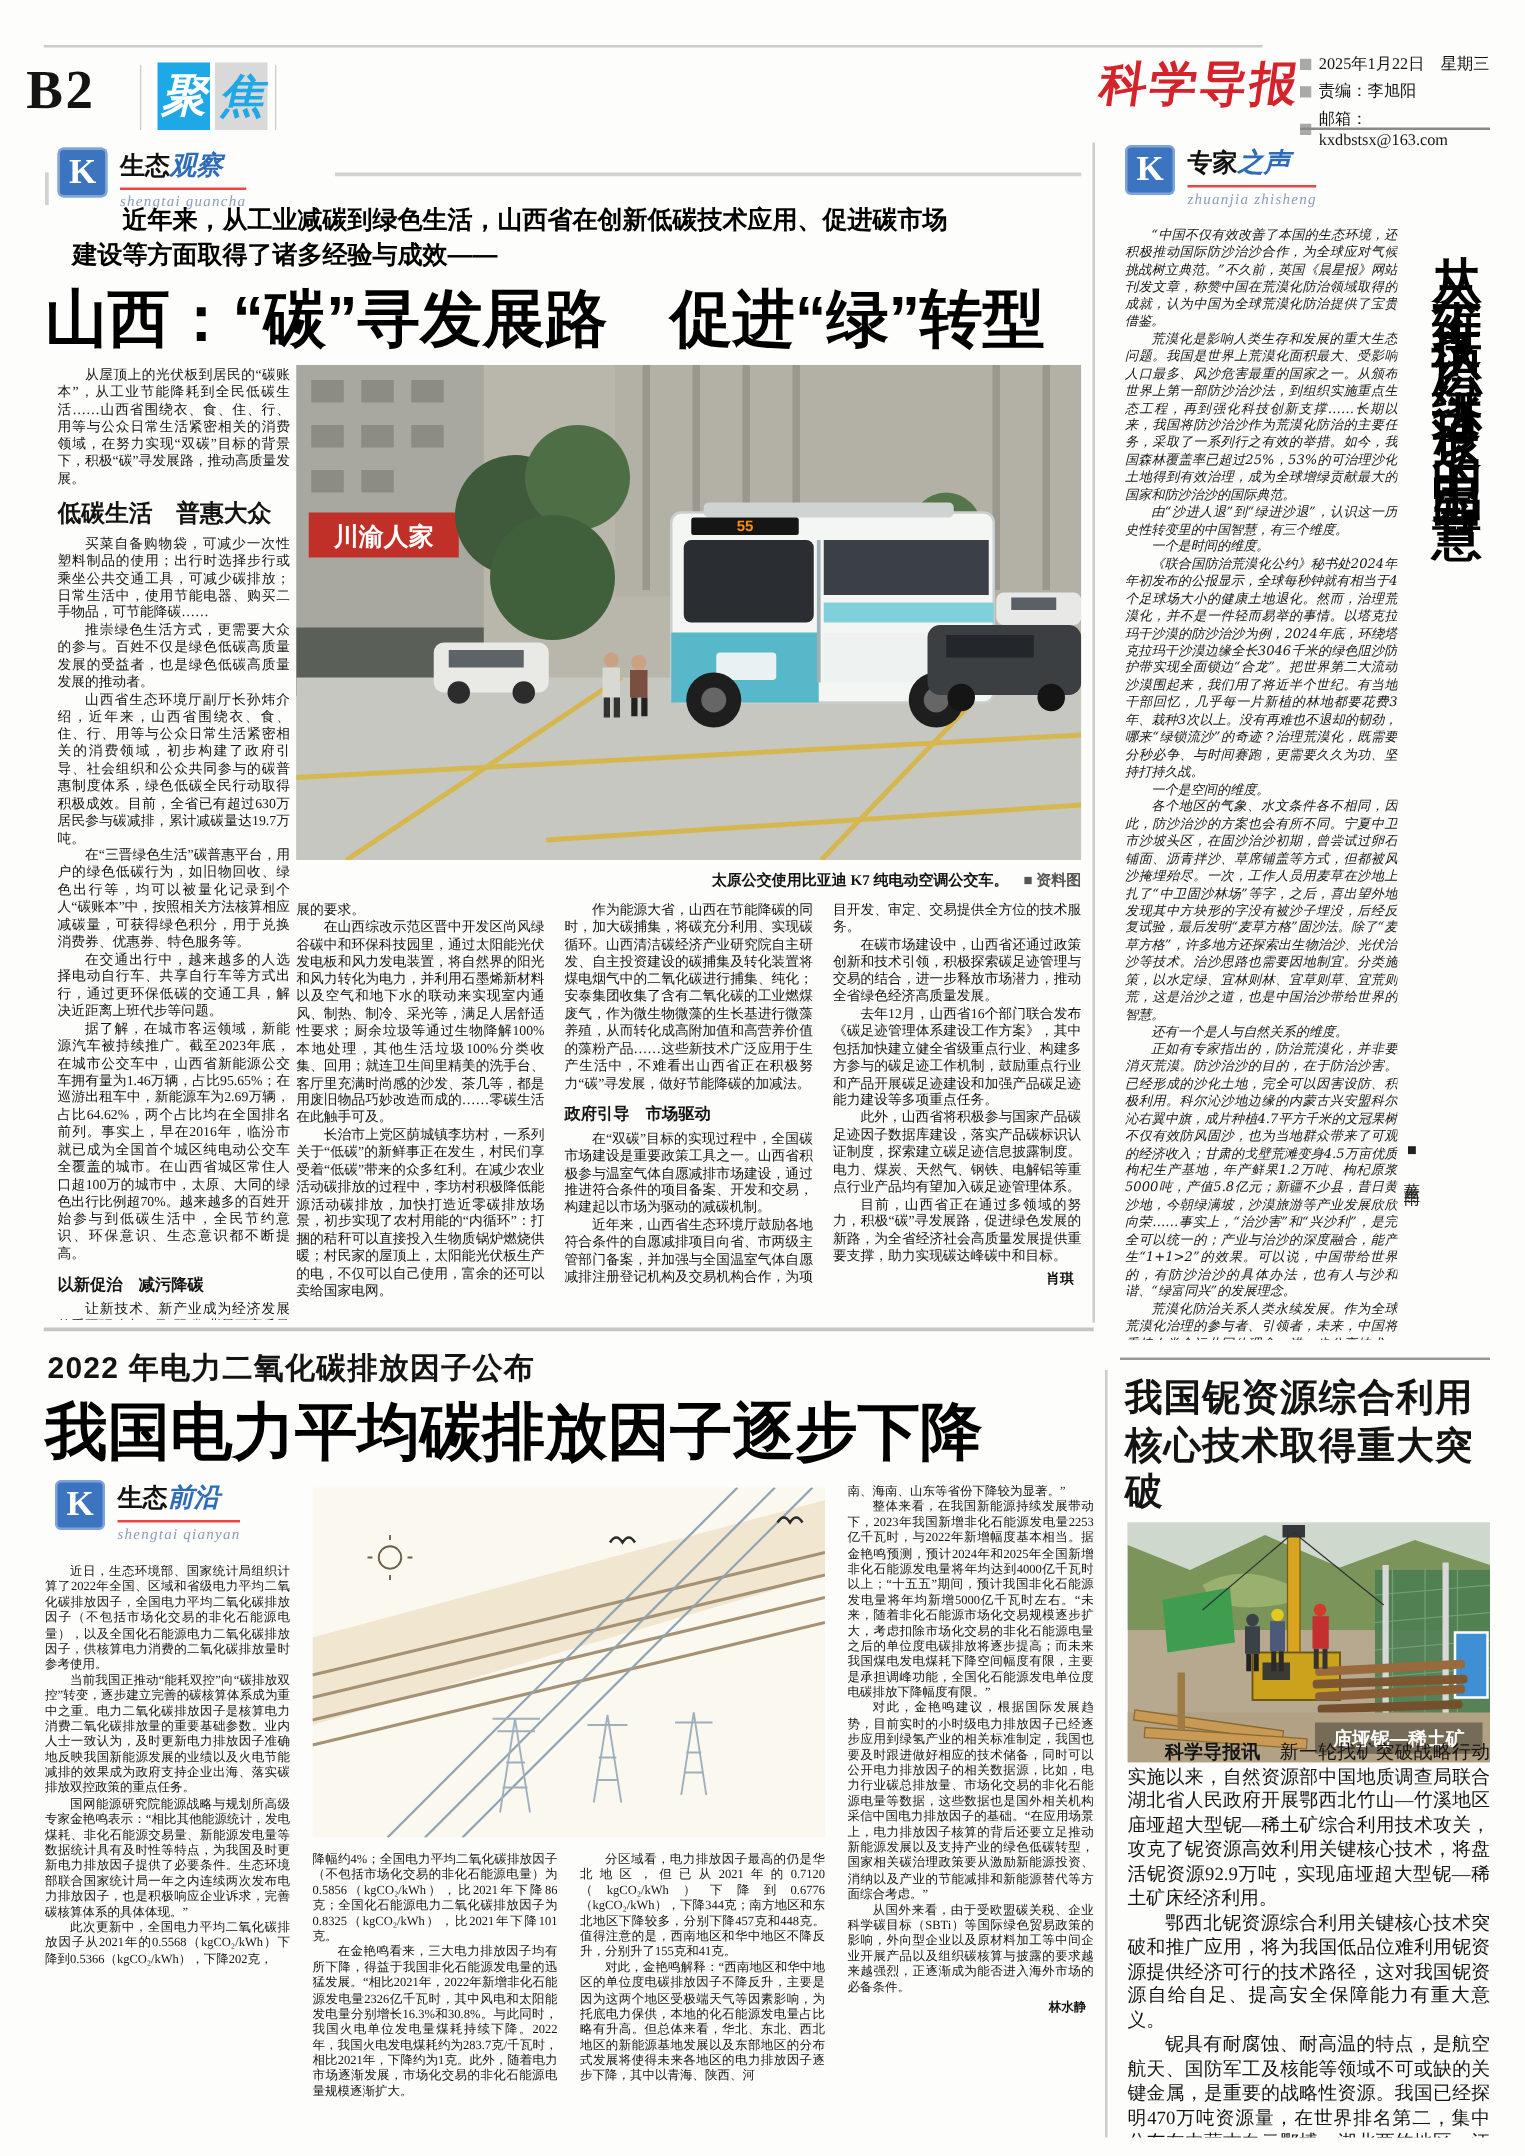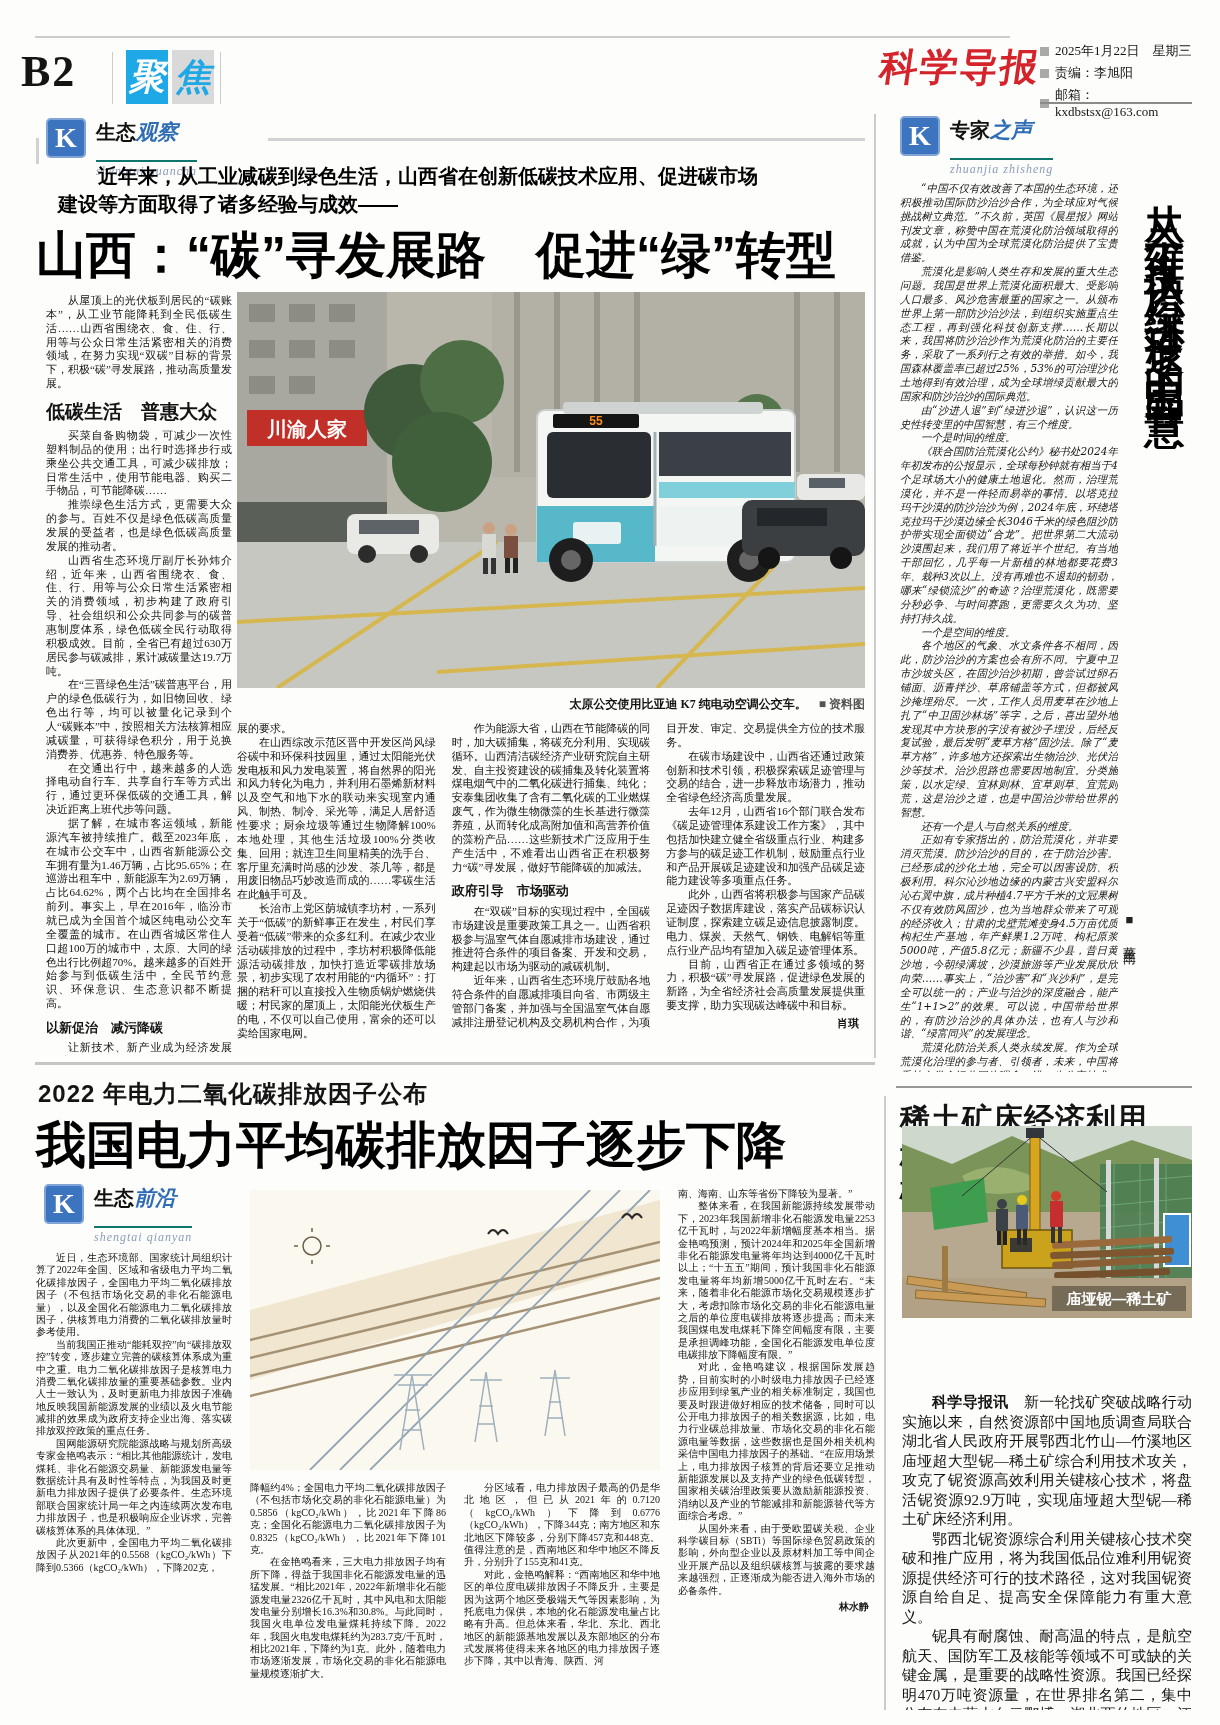--- a/index.html
+++ b/index.html
@@ -15,21 +15,21 @@
   .masthead{color:#d5232b;font-size:38px;font-weight:bold;transform:skewX(-8deg);letter-spacing:2px;
             font-family:"DejaVu Serif","Liberation Serif",serif;}
   .inforow{display:flex;align-items:center;margin-bottom:4px;font-size:13px;}
   .sq{display:inline-block;width:9px;height:9px;background:#a9a9a9;margin-right:6px;flex:0 0 auto;}
   
   .badge{display:flex;align-items:flex-start;}
   .kicon{width:40px;height:40px;border-radius:5px;background:#3c74c0;color:#fff;text-align:center;
          line-height:40px;font-size:28px;font-weight:bold;font-family:"Liberation Serif",serif;
          box-shadow:inset 0 0 0 2px rgba(255,255,255,.35);}
   .btitle{margin-left:10px;}
-  .btrow{border-bottom:2px solid #0f766e;padding-bottom:14px;white-space:nowrap;}
+  .btrow{border-bottom:2px solid #ef4444;padding-bottom:4px;white-space:nowrap;}
   .bt-black{font-family:"Liberation Sans",sans-serif;font-weight:bold;font-size:20px;color:#111;}
   .bt-blue{font-family:"DejaVu Serif",serif;font-weight:bold;font-style:italic;font-size:21px;color:#2e6db5;}
   .bpinyin{font-style:italic;font-size:12px;color:#8a9cbb;margin-top:2px;letter-spacing:1px;}
   
   .bodycol{text-align:justify;overflow:hidden;}
   .bodycol p{margin:0;text-indent:2em;}
   .bodycol p.cont{text-indent:0;}
   .bodycol .sub{font-family:"Liberation Sans",sans-serif;font-weight:bold;text-indent:0;margin:9px 0 5px;}
   .byline{text-align:right;font-weight:bold;text-indent:0 !important;margin-top:4px !important;padding-right:6px;}
   .eco-body{font-size:11px;line-height:1.26;}
@@ -304,25 +304,25 @@
     <p>整体来看，在我国新能源持续发展带动下，2023年我国新增非化石能源发电量2253亿千瓦时，与2022年新增幅度基本相当。据金艳鸣预测，预计2024年和2025年全国新增非化石能源发电量将年均达到4000亿千瓦时以上；“十五五”期间，预计我国非化石能源发电量将年均新增5000亿千瓦时左右。“未来，随着非化石能源市场化交易规模逐步扩大，考虑扣除市场化交易的非化石能源电量之后的单位度电碳排放将逐步提高；而未来我国煤电发电煤耗下降空间幅度有限，主要是承担调峰功能，全国化石能源发电单位度电碳排放下降幅度有限。”</p>
     <p>对此，金艳鸣建议，根据国际发展趋势，目前实时的小时级电力排放因子已经逐步应用到绿氢产业的相关标准制定，我国也要及时跟进做好相应的技术储备，同时可以公开电力排放因子的相关数据源，比如，电力行业碳总排放量、市场化交易的非化石能源电量等数据，这些数据也是国外相关机构采信中国电力排放因子的基础。“在应用场景上，电力排放因子核算的背后还要立足推动新能源发展以及支持产业的绿色低碳转型，国家相关碳治理政策要从激励新能源投资、消纳以及产业的节能减排和新能源替代等方面综合考虑。”</p>
     <p>从国外来看，由于受欧盟碳关税、企业科学碳目标（SBTi）等国际绿色贸易政策的影响，外向型企业以及原材料加工等中间企业开展产品以及组织碳核算与披露的要求越来越强烈，正逐渐成为能否进入海外市场的必备条件。</p>
     <p class="byline">林水静</p>
   </div>
 
   <div class="rule" style="left:884px;top:1096px;width:2px;height:614px;"></div>
   <div class="rule" style="left:896px;top:1086px;width:296px;height:2px;background:#999;"></div>
 
   <div class="abs nio-h" style="left:900px;top:1100px;width:292px;">
-    <div>稀土矿床经济利用</div>
+    <div>我国铌资源综合利用</div>
     <div>核心技术取得重大突破</div>
   </div>
 
-  <div class="abs" style="left:902px;top:1126px;width:290px;height:192px;">
+  <div class="abs" style="left:902px;top:1218px;width:290px;height:192px;">
     <svg width="290" height="192" viewBox="0 0 290 192">
       <rect x="0" y="0" width="290" height="192" fill="#b7a98f"></rect>
       <rect x="0" y="0" width="290" height="40" fill="#cfd8cc"></rect>
       <path d="M0,18 L50,38 L110,10 L170,36 L230,14 L290,34 L290,86 L0,86 Z" fill="#7a9459"></path>
       <path d="M60,50 q30,-18 70,0 q20,10 -10,16 q-50,8 -60,-16" fill="#9ab06e"></path>
       <polygon points="28,62 82,52 86,96 32,104" fill="#3f9d4f"></polygon>
       <g>
         <rect x="198" y="38" width="92" height="116" fill="#4c7d52" opacity="0.9"></rect>
         <g stroke="#6fa377" stroke-width="1">
             <line x1="198" y1="58" x2="290" y2="50"></line>

